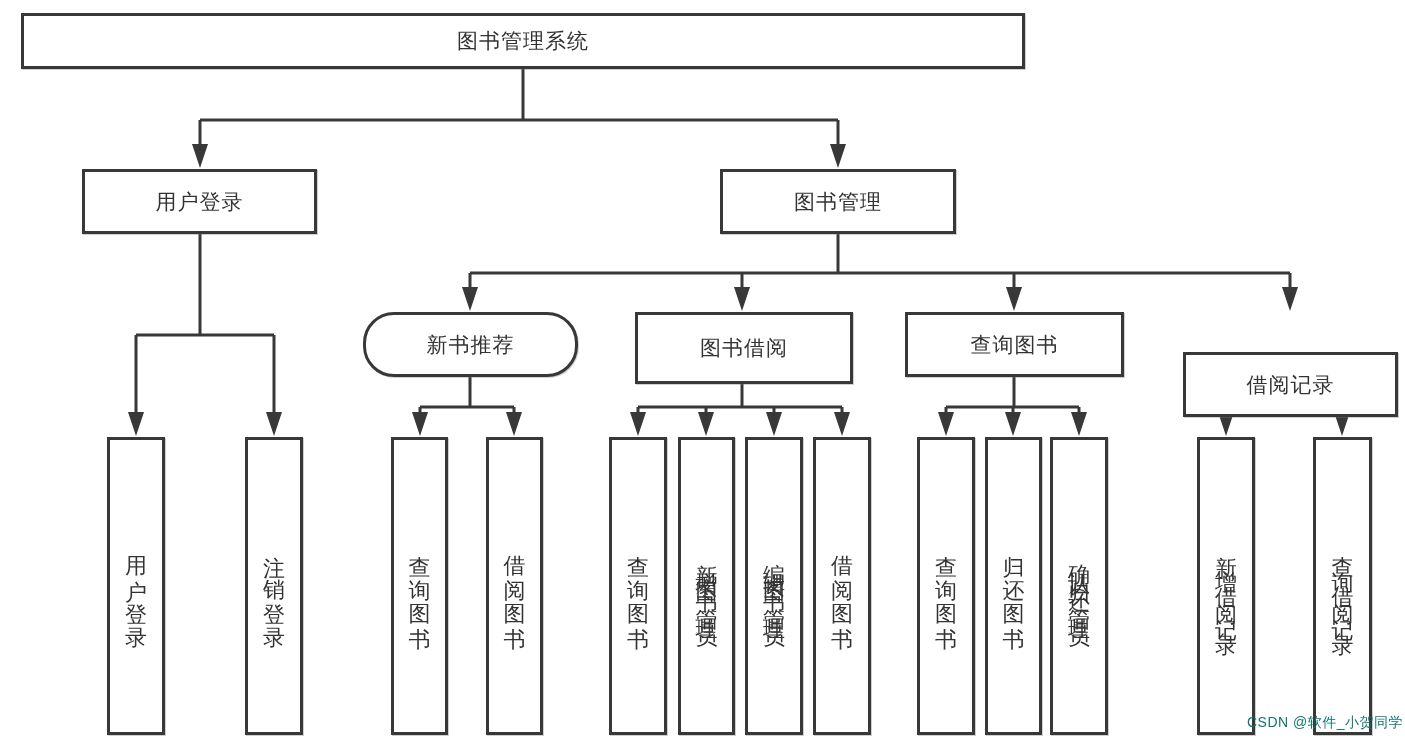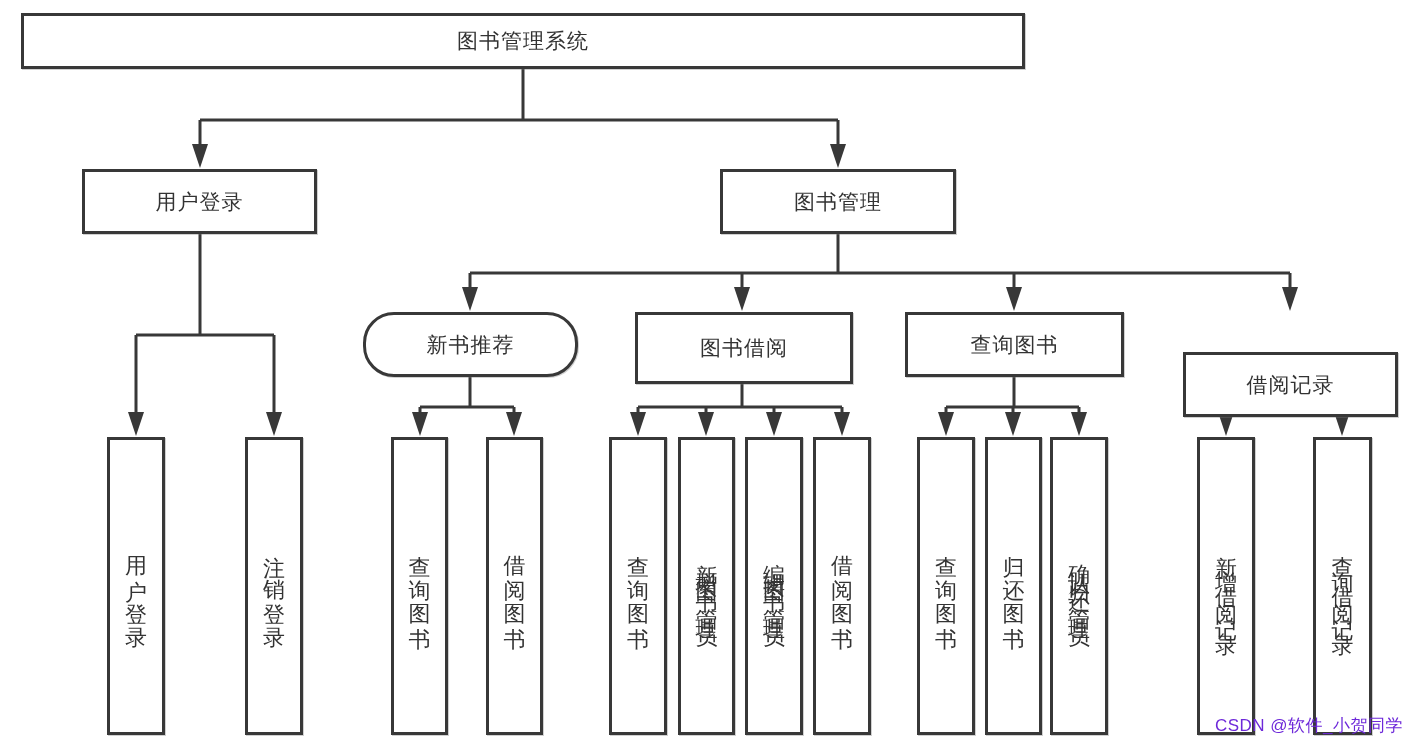--- a/index.html
+++ b/index.html
@@ -24,22 +24,22 @@
     writing-mode:vertical-rl;
     text-orientation:mixed;
     font-size:22px;
   }
   .v4{letter-spacing:24px;}
   .v6{letter-spacing:16px;}
   .v9{letter-spacing:9px;}
   .watermark{
     position:absolute;z-index:3;
     left:1188px;top:714px;width:215px;
-    font-size:17px;letter-spacing:0.5px;
-    color:#6d28d9;text-align:right;white-space:nowrap;
+    font-size:14px;letter-spacing:0.5px;
+    color:#0f766e;text-align:right;white-space:nowrap;
   }
 </style>
 </head>
 <body>
 
 <svg id="connectors" xmlns="http://www.w3.org/2000/svg" viewBox="0 0 1405 747">
   <g>
     <path d="M523 69 V120 M200 120 H838 M200 120 V146 M838 120 V146"></path>
     <polygon points="192,144 208,144 200,168"></polygon>
     <polygon points="830,144 846,144 838,168"></polygon>

